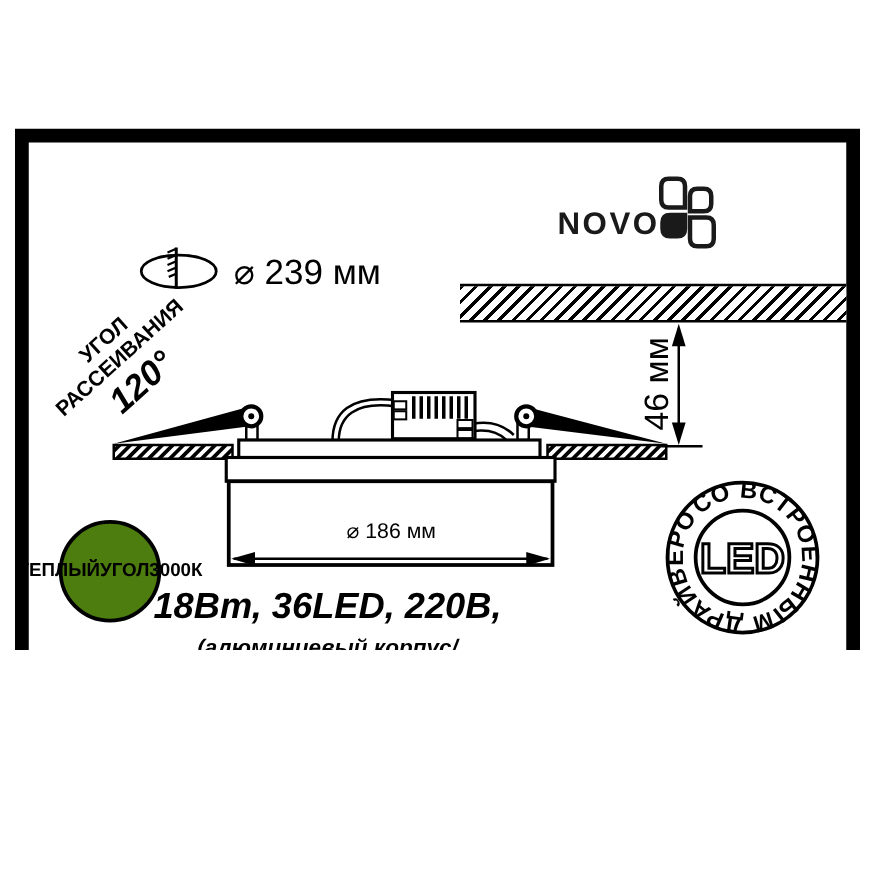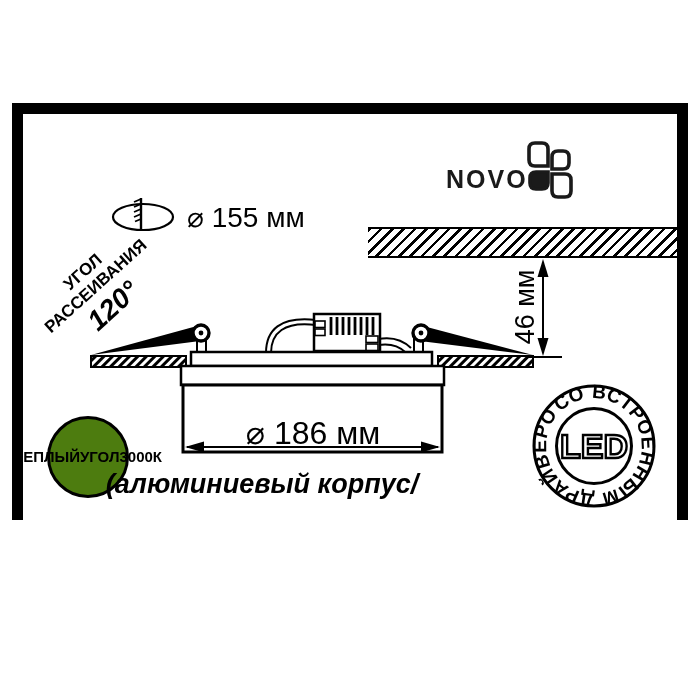--- a/index.html
+++ b/index.html
@@ -35,42 +35,42 @@
     background:repeating-linear-gradient(135deg,#000 0 2.6px,#fff 2.6px 8px);
   }
   
   .fixture{position:absolute;left:80px;top:250px;}
   .dim-depth{
     position:absolute;left:479px;top:293px;width:90px;height:28px;
     transform:rotate(-90deg);font-size:27px;text-align:center;white-space:nowrap;
   }
   .dim-outer{
     position:absolute;left:238px;top:414px;width:150px;text-align:center;
-    font-size:32px;white-space:nowrap;
+    font-size:17px;white-space:nowrap;
   }
   
   .badge-warm{
     position:absolute;left:47px;top:416px;width:82px;height:82px;box-sizing:border-box;
     border:3.5px solid #000;border-radius:50%;background:#4d7c0f;
     display:flex;flex-direction:row;align-items:center;justify-content:center;
     font-weight:bold;font-size:15px;line-height:16.5px;text-align:center;
   }
   .badge-led{position:absolute;left:528px;top:380px;}
   .ring-text{font-weight:bold;font-size:19px;letter-spacing:0.6px;fill:#000;}
   .led-center{
     font-weight:bold;font-size:34px;fill:#fff;stroke:#000;stroke-width:2.4px;
     letter-spacing:0px;
   }
   
   .specs{
     position:absolute;left:30px;top:468px;width:464px;text-align:center;
     font-weight:bold;font-style:italic;white-space:nowrap;
   }
   .specs-1{font-size:29px;line-height:34px;}
-  .specs-2,.specs-3{font-size:27px;line-height:32px;}
+  .specs-2,.specs-3{font-size:18px;line-height:32px;}
 </style>
 </head>
 <body>
 
 <div class="page">
 
   <div class="frame"></div>
 
   <span class="logo-text logo-left">NOVO</span>
   <svg class="flower" width="54" height="68" viewBox="0 0 54 68">
@@ -78,21 +78,21 @@
     <path d="M37,16 H42 Q48,16 48,22 V28 Q48,34 42,34 L31,34 V22 Q31,16 37,16 Z" fill="#fff" stroke="#1a1a1a" stroke-width="3.6"></path>
     <path d="M31,39 H44 Q50,39 50,45 V56 Q50,62 44,62 H37 Q31,62 31,56 Z" fill="#fff" stroke="#1a1a1a" stroke-width="3.6"></path>
     <path d="M15,37 L27,37 V48 Q27,54 21,54 H15 Q9,54 9,48 V43 Q9,37 15,37 Z" fill="#1a1a1a" stroke="#1a1a1a" stroke-width="3.6"></path>
   </svg>
 
   <svg class="screw" width="66" height="44" viewBox="0 0 66 44">
     <ellipse cx="32" cy="22" rx="30" ry="13" fill="none" stroke="#000" stroke-width="2.2"></ellipse>
     <line x1="30" y1="3" x2="30" y2="36" stroke="#000" stroke-width="2.4"></line>
     <path d="M30,4 l-7,3 M30,9 l-7,3 M30,14 l-7,3 M30,19 l-7,3 M30,24 l-6,2.5" fill="none" stroke="#000" stroke-width="1.8"></path>
   </svg>
-  <span class="dim-cutout">⌀ 155 мм</span>
+  <span class="dim-cutout">⌀ 239 мм</span>
 
   <div class="angle-block">
     <div>УГОЛ</div>
     <div>РАССЕИВАНИЯ</div>
     <div class="angle-value">120°</div>
   </div>
 
   <div class="ceiling"></div>
 
   <svg class="fixture" width="500" height="210" viewBox="80 250 500 210">
@@ -165,16 +165,17 @@
     <circle cx="66" cy="66" r="60" fill="#fff" stroke="#000" stroke-width="3"></circle>
     <circle cx="66" cy="66" r="37.5" fill="#fff" stroke="#000" stroke-width="3"></circle>
     <path id="ringPath" fill="none" d="M 32.06,32.06 A 48,48 0 0 1 99.94,99.94 A 48,48 0 0 1 32.06,32.06"></path>
     <text class="ring-text">
       <textPath href="#ringPath">СО ВСТРОЕННЫМ ДРАЙВЕРОМ</textPath>
     </text>
     <text class="led-center" x="66" y="78" text-anchor="middle">LED</text>
   </svg>
 
   <div class="specs">
+    <div class="specs-1">18Вт, 36LED, 220В,</div>
     <div class="specs-2">(алюминиевый корпус/</div>
   </div>
 
 </div>
 
 </body></html>

